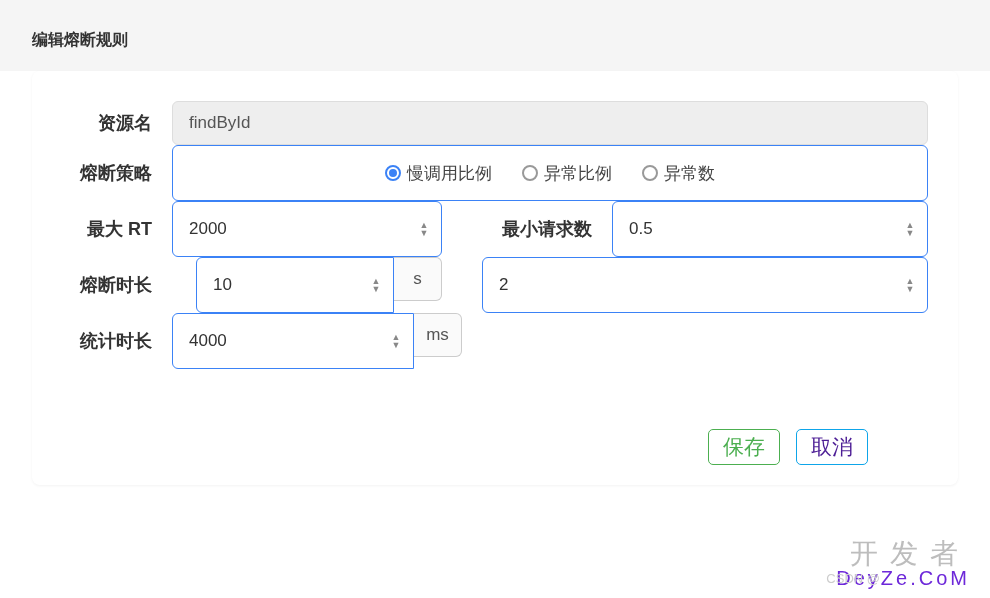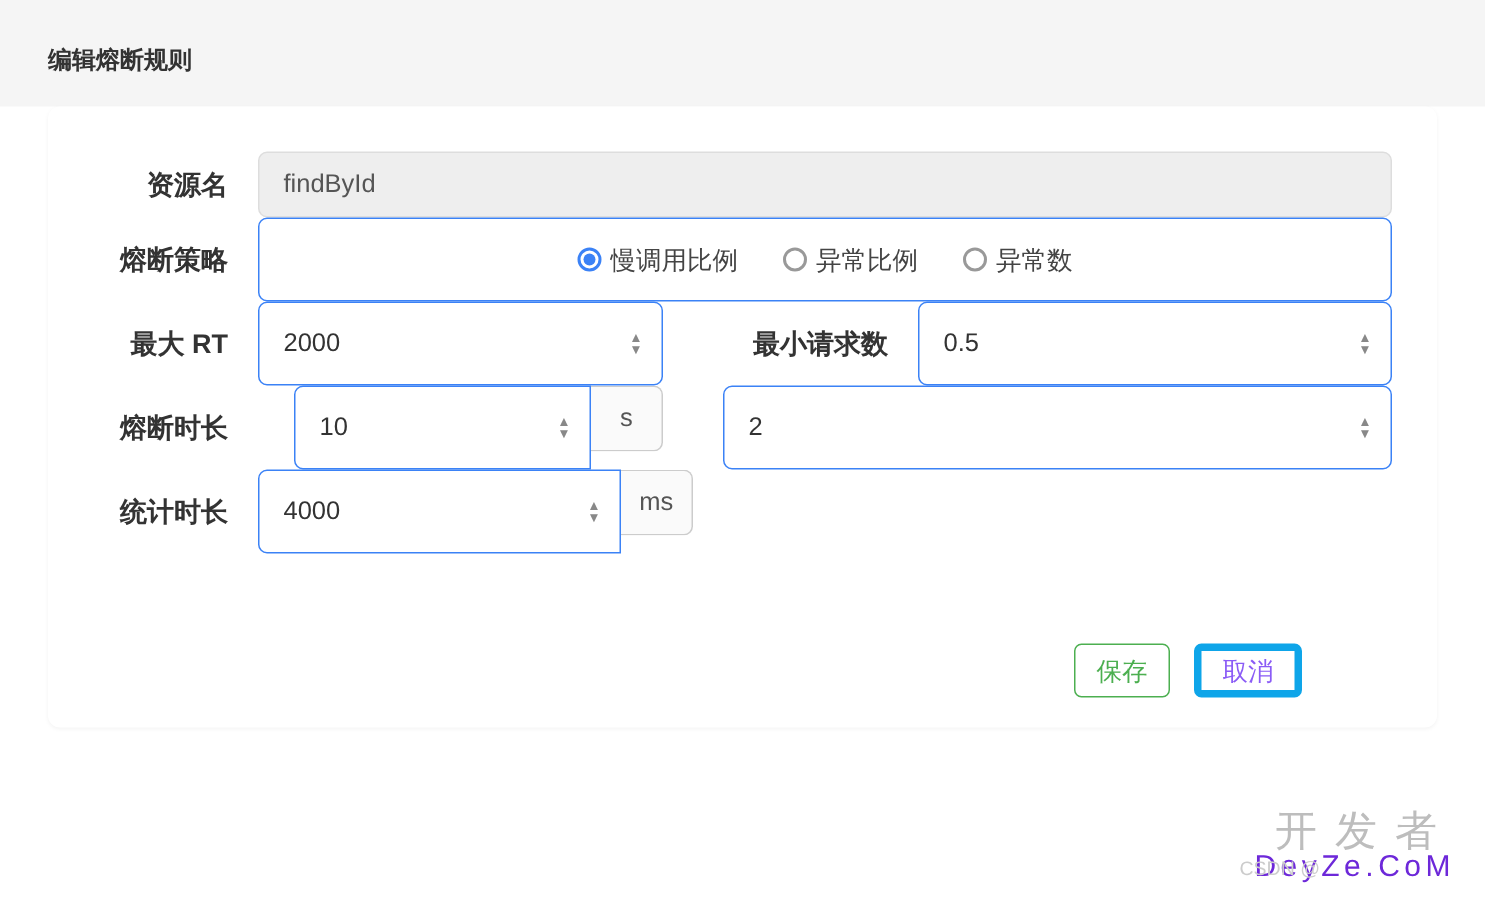--- a/index.html
+++ b/index.html
@@ -158,34 +158,34 @@
       display: flex;
       justify-content: flex-end;
       gap: 16px;
       padding: 60px 60px 0 0;
     }
     .btn {
       min-width: 56px;
       height: 36px;
       border-radius: 5px;
       padding: 0 14px;
-      font-size: 17px;
+      font-size: 21px;
       cursor: pointer;
       background: #fff;
       display: flex;
       align-items: center;
       justify-content: center;
     }
     .btn-save {
       border: 1px solid #4caf50;
       color: #4caf50;
     }
     .btn-cancel {
-      border: 5px solid #0ea5e9;
-      color: #8b5cf6;
+      border: 1px solid #0ea5e9;
+      color: #4c1d95;
     }
     .watermark {
       position: absolute;
       bottom: 8px;
       right: 20px;
       color: #bbb;
       font-size: 14px;
       font-family: Arial, sans-serif;
       pointer-events: none;
     }

